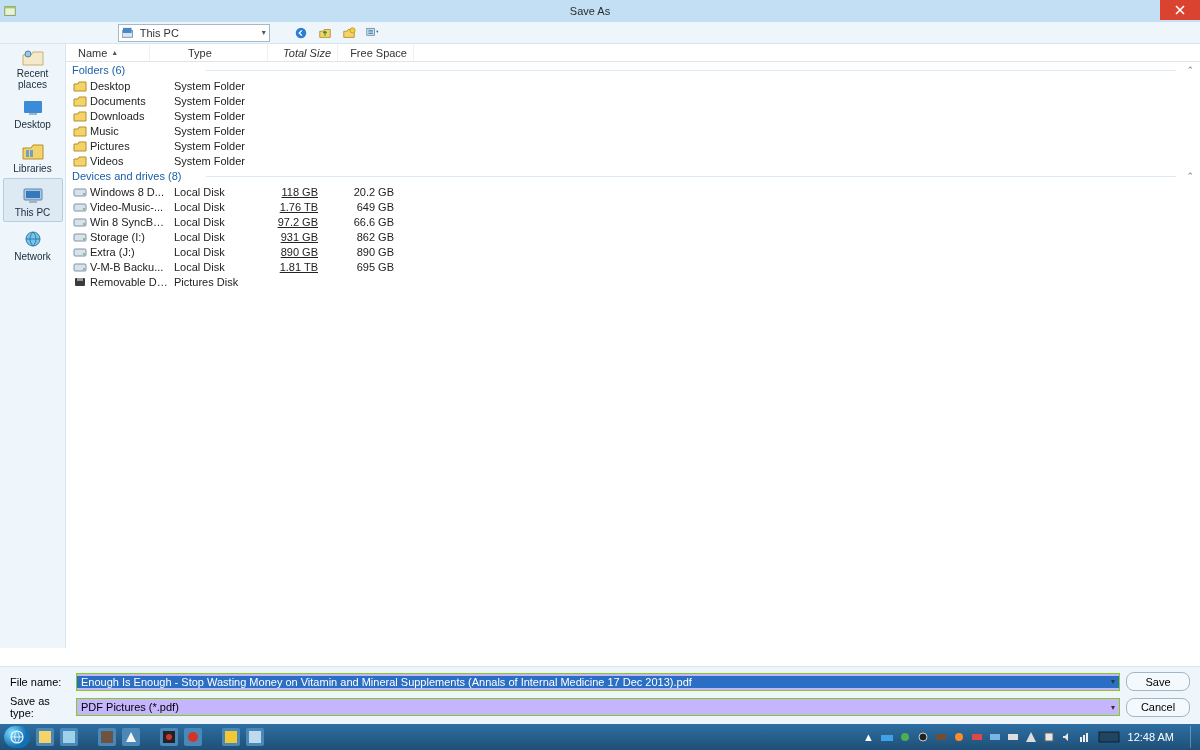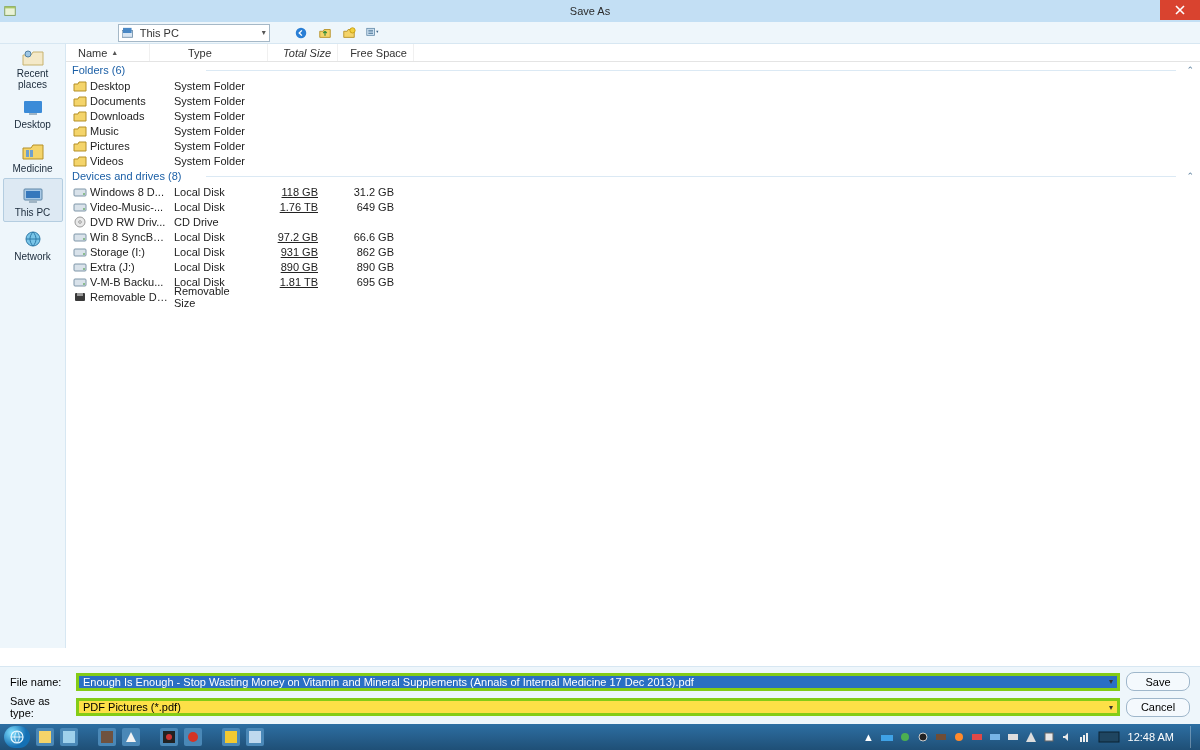--- a/index.html
+++ b/index.html
@@ -111,21 +111,21 @@
 
   
   .bottom {
     background:#eef6fb; border-top:1px solid #d7e7f2;
     padding:5px 10px; font-size:11px;
     display:grid;
     grid-template-columns:60px 1fr 64px;
     grid-row-gap:4px; align-items:center; column-gap:6px;margin-top:18px;
   }
   .combo {
-    height:18px; border:3px solid #84cc16; background:#fde047;
+    height:18px; border:1px solid #84cc16; background:#c4b5fd;
     display:flex; align-items:center; position:relative;
   }
   .combo .val { flex:1; font-size:11px; padding:0 4px; white-space:nowrap; overflow:hidden; }
   .combo .val.selected { background:#2a6fc3; color:#fff; }
   .combo .chev { position:absolute; right:4px; font-size:8px; color:#333; }
   .btn {
     height:19px; border:1px solid #9fb7cb; background:#f4f9fd;
     display:flex; align-items:center; justify-content:center;
     font-size:11px; border-radius:8px;
   }
@@ -236,21 +236,21 @@
           <span>Desktop</span>
         </div>
         <div class="place">
           <div class="pic">
             <svg width="26" height="20" viewBox="0 0 26 20">
               <path d="M3 6h8l2-3h10v14H3z" fill="#f4d46a" stroke="#b59026"></path>
               <rect x="6" y="8" width="3" height="7" fill="#6fa0cc"></rect>
               <rect x="10" y="8" width="3" height="7" fill="#6fa0cc"></rect>
             </svg>
           </div>
-          <span>Medicine</span>
+          <span>Libraries</span>
         </div>
         <div class="place selected">
           <div class="pic">
             <svg width="26" height="20" viewBox="0 0 26 20">
               <rect x="4" y="3" width="18" height="11" rx="1" fill="#a8c9e6" stroke="#5f86a6"></rect>
               <rect x="6" y="5" width="14" height="7" fill="#3678bc"></rect>
               <rect x="9" y="14" width="8" height="3" fill="#9fb4c4"></rect>
             </svg>
           </div>
           <span>This PC</span>
@@ -355,49 +355,37 @@
           <div class="row">
             <span class="ico">
               <svg width="14" height="12" viewBox="0 0 14 12">
                 <rect x="1" y="3" width="12" height="7" rx="1" fill="#d9e2ea" stroke="#7e96a8"></rect>
                 <circle cx="11" cy="8" r="1" fill="#6fb16f"></circle>
               </svg>
             </span>
             <span class="c-name">Windows 8 D...</span>
             <span class="c-type">Local Disk</span>
             <span class="c-size">118 GB</span>
-            <span class="c-free">31.2 GB</span>
+            <span class="c-free">20.2 GB</span>
           </div>
           <div class="row">
             <span class="ico">
               <svg width="14" height="12" viewBox="0 0 14 12">
                 <rect x="1" y="3" width="12" height="7" rx="1" fill="#d9e2ea" stroke="#7e96a8"></rect>
                 <circle cx="11" cy="8" r="1" fill="#6fb16f"></circle>
               </svg>
             </span>
             <span class="c-name">Video-Music-...</span>
             <span class="c-type">Local Disk</span>
             <span class="c-size">1.76 TB</span>
             <span class="c-free">649 GB</span>
           </div>
           <div class="row">
             <span class="ico">
               <svg width="14" height="12" viewBox="0 0 14 12">
-                <circle cx="7" cy="6" r="5" fill="#e8e8e8" stroke="#999"></circle>
-                <circle cx="7" cy="6" r="1.3" fill="#fff" stroke="#999"></circle>
-              </svg>
-            </span>
-            <span class="c-name">DVD RW Driv...</span>
-            <span class="c-type">CD Drive</span>
-            <span class="c-size"></span>
-            <span class="c-free"></span>
-          </div>
-          <div class="row">
-            <span class="ico">
-              <svg width="14" height="12" viewBox="0 0 14 12">
                 <rect x="1" y="3" width="12" height="7" rx="1" fill="#d9e2ea" stroke="#7e96a8"></rect>
                 <circle cx="11" cy="8" r="1" fill="#6fb16f"></circle>
               </svg>
             </span>
             <span class="c-name">Win 8 SyncBa...</span>
             <span class="c-type">Local Disk</span>
             <span class="c-size">97.2 GB</span>
             <span class="c-free">66.6 GB</span>
           </div>
           <div class="row">
@@ -437,21 +425,21 @@
             <span class="c-free">695 GB</span>
           </div>
           <div class="row">
             <span class="ico">
               <svg width="14" height="12" viewBox="0 0 14 12">
                 <rect x="2" y="2" width="10" height="8" rx="1" fill="#3a3a3a"></rect>
                 <rect x="4" y="2" width="6" height="3" fill="#999"></rect>
               </svg>
             </span>
             <span class="c-name">Removable Di...</span>
-            <span class="c-type">Removable Size</span>
+            <span class="c-type">Pictures Disk</span>
             <span class="c-size"></span>
             <span class="c-free"></span>
           </div>
         </div>
     </div>
   </div>
 
   <div class="bottom">
     <label>File name:</label>
     <div class="combo">

